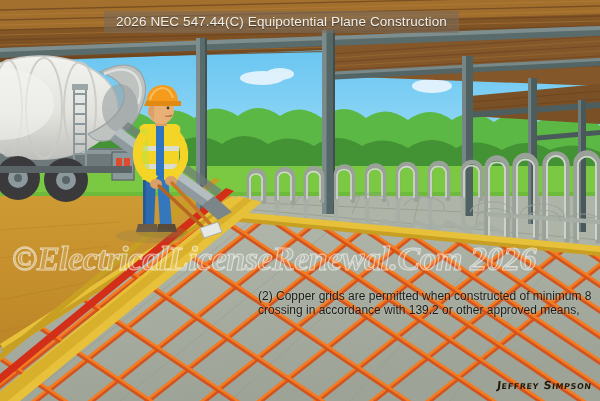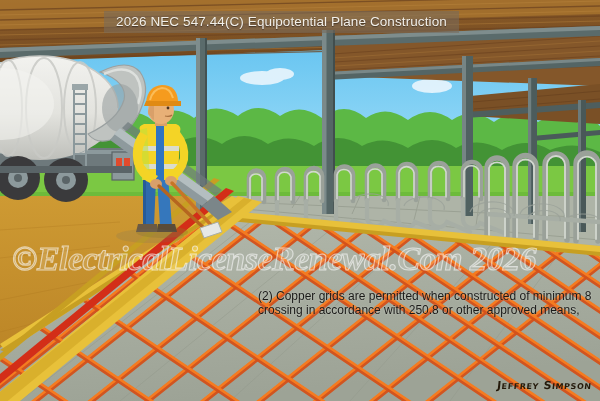--- a/index.html
+++ b/index.html
@@ -481,18 +481,18 @@
 
   <div id="title-band"></div>
   <div id="title-text">2026 NEC 547.44(C) Equipotential Plane Construction</div>
 
   <svg id="watermark" viewBox="0 0 600 46">
     <text x="12" y="34">©ElectricalLicenseRenewal.Com 2026</text>
   </svg>
 
   <div id="caption">
     <div>(2) Copper grids are permitted when constructed of minimum 8</div>
-    <div>crossing in accordance with 250.8 or other approved means,</div>
+    <div>crossing in accordance with 139.2 or other approved means,</div>
   </div>
 
   <div id="signature">Jeffrey Simpson</div>
 
 </div>
 
 </body></html>

